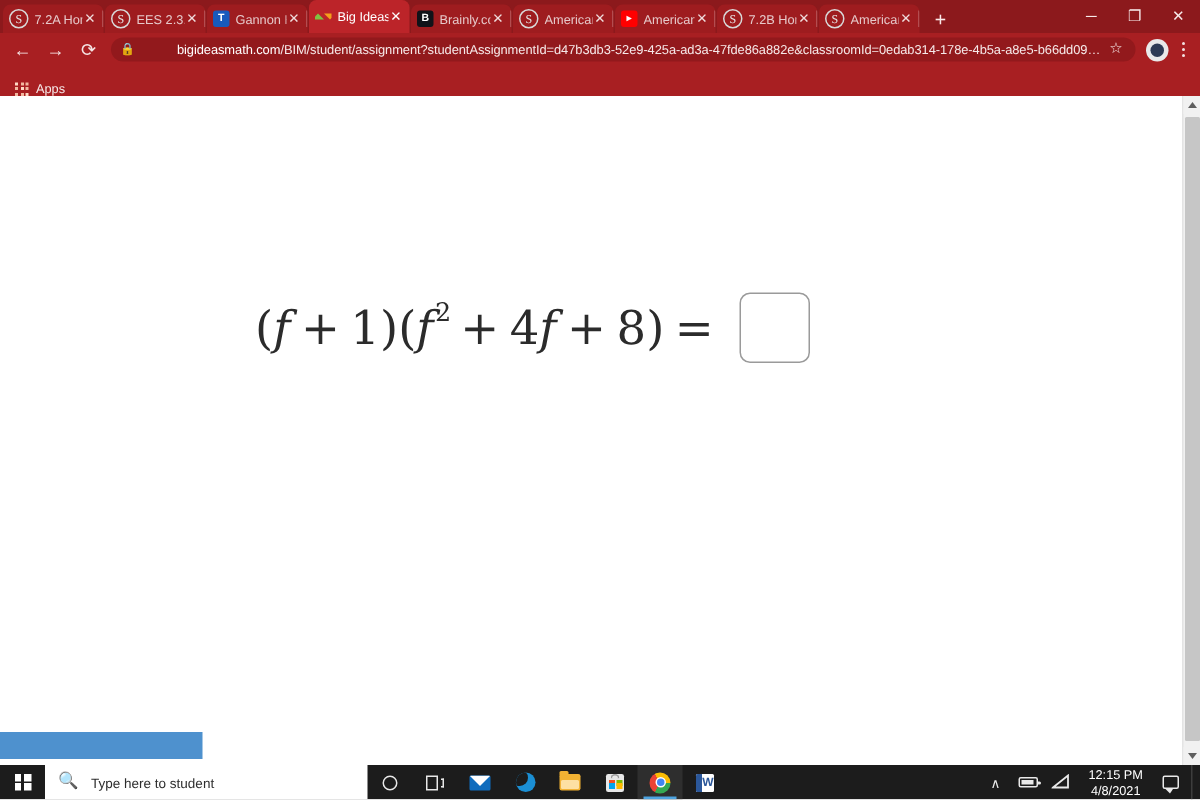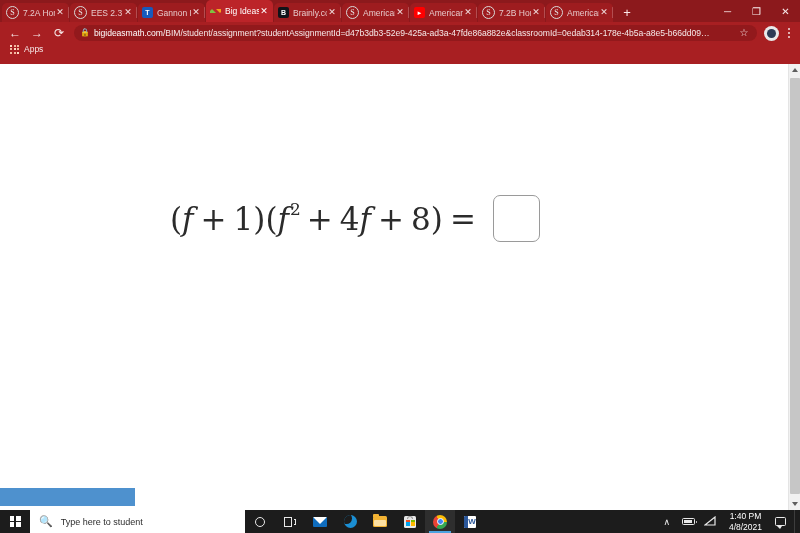--- a/index.html
+++ b/index.html
@@ -182,21 +182,21 @@
     line-height: 1;
   }
   .urltext {
     font-size: 8.6px;
     color: #f6e9e9;
     white-space: nowrap;
     overflow: hidden;
     flex: 1 1 auto;
     letter-spacing: -0.05px;
   }
-  .urltext b { color: #ffffff; font-weight: normal; }
+  .urltext b { color: #ffffff; font-weight: normal; margin-left: 24px; }
   .star {
     flex: 0 0 14px;
     text-align: center;
     color: #f4e2e2;
     font-size: 10px;
     line-height: 1;
   }
   .avatar {
     flex: 0 0 15px;
     width: 15px; height: 15px;
@@ -224,21 +224,21 @@
     width: 2px; height: 2px; border-radius: 50%;
     background: #f3e2e2;
     display: block;
   }
 
   
   .bookmarks {
     height: 20px;
     background: #a81f22;
     display: flex;
-    align-items: flex-start;
+    align-items: flex-end;
     padding-left: 10px;
     box-sizing: border-box;
   }
   .bm-item {
     display: flex;
     align-items: center;
     color: #f6e8e8;
     font-size: 8.5px;
   }
   .apps-grid {
@@ -818,21 +818,21 @@
           <span class="ico-battery">
             <i></i>
           </span>
         </div>
       <div class="tray-ico">
         <svg width="13" height="11" viewBox="0 0 13 11">
           <path d="M1 9 L11 1 L11 9 Z" fill="none" stroke="#e9e9e9" stroke-width="1.2"></path>
         </svg>
       </div>
       <div class="clock">
-        <div>1:40 PM</div>
+        <div>12:15 PM</div>
         <div>4/8/2021</div>
       </div>
       <div class="tray-ico">
           <span class="ico-notif"></span>
         </div>
       <div class="tray-edge"></div>
     </div>
   </div>
 
 </div>

